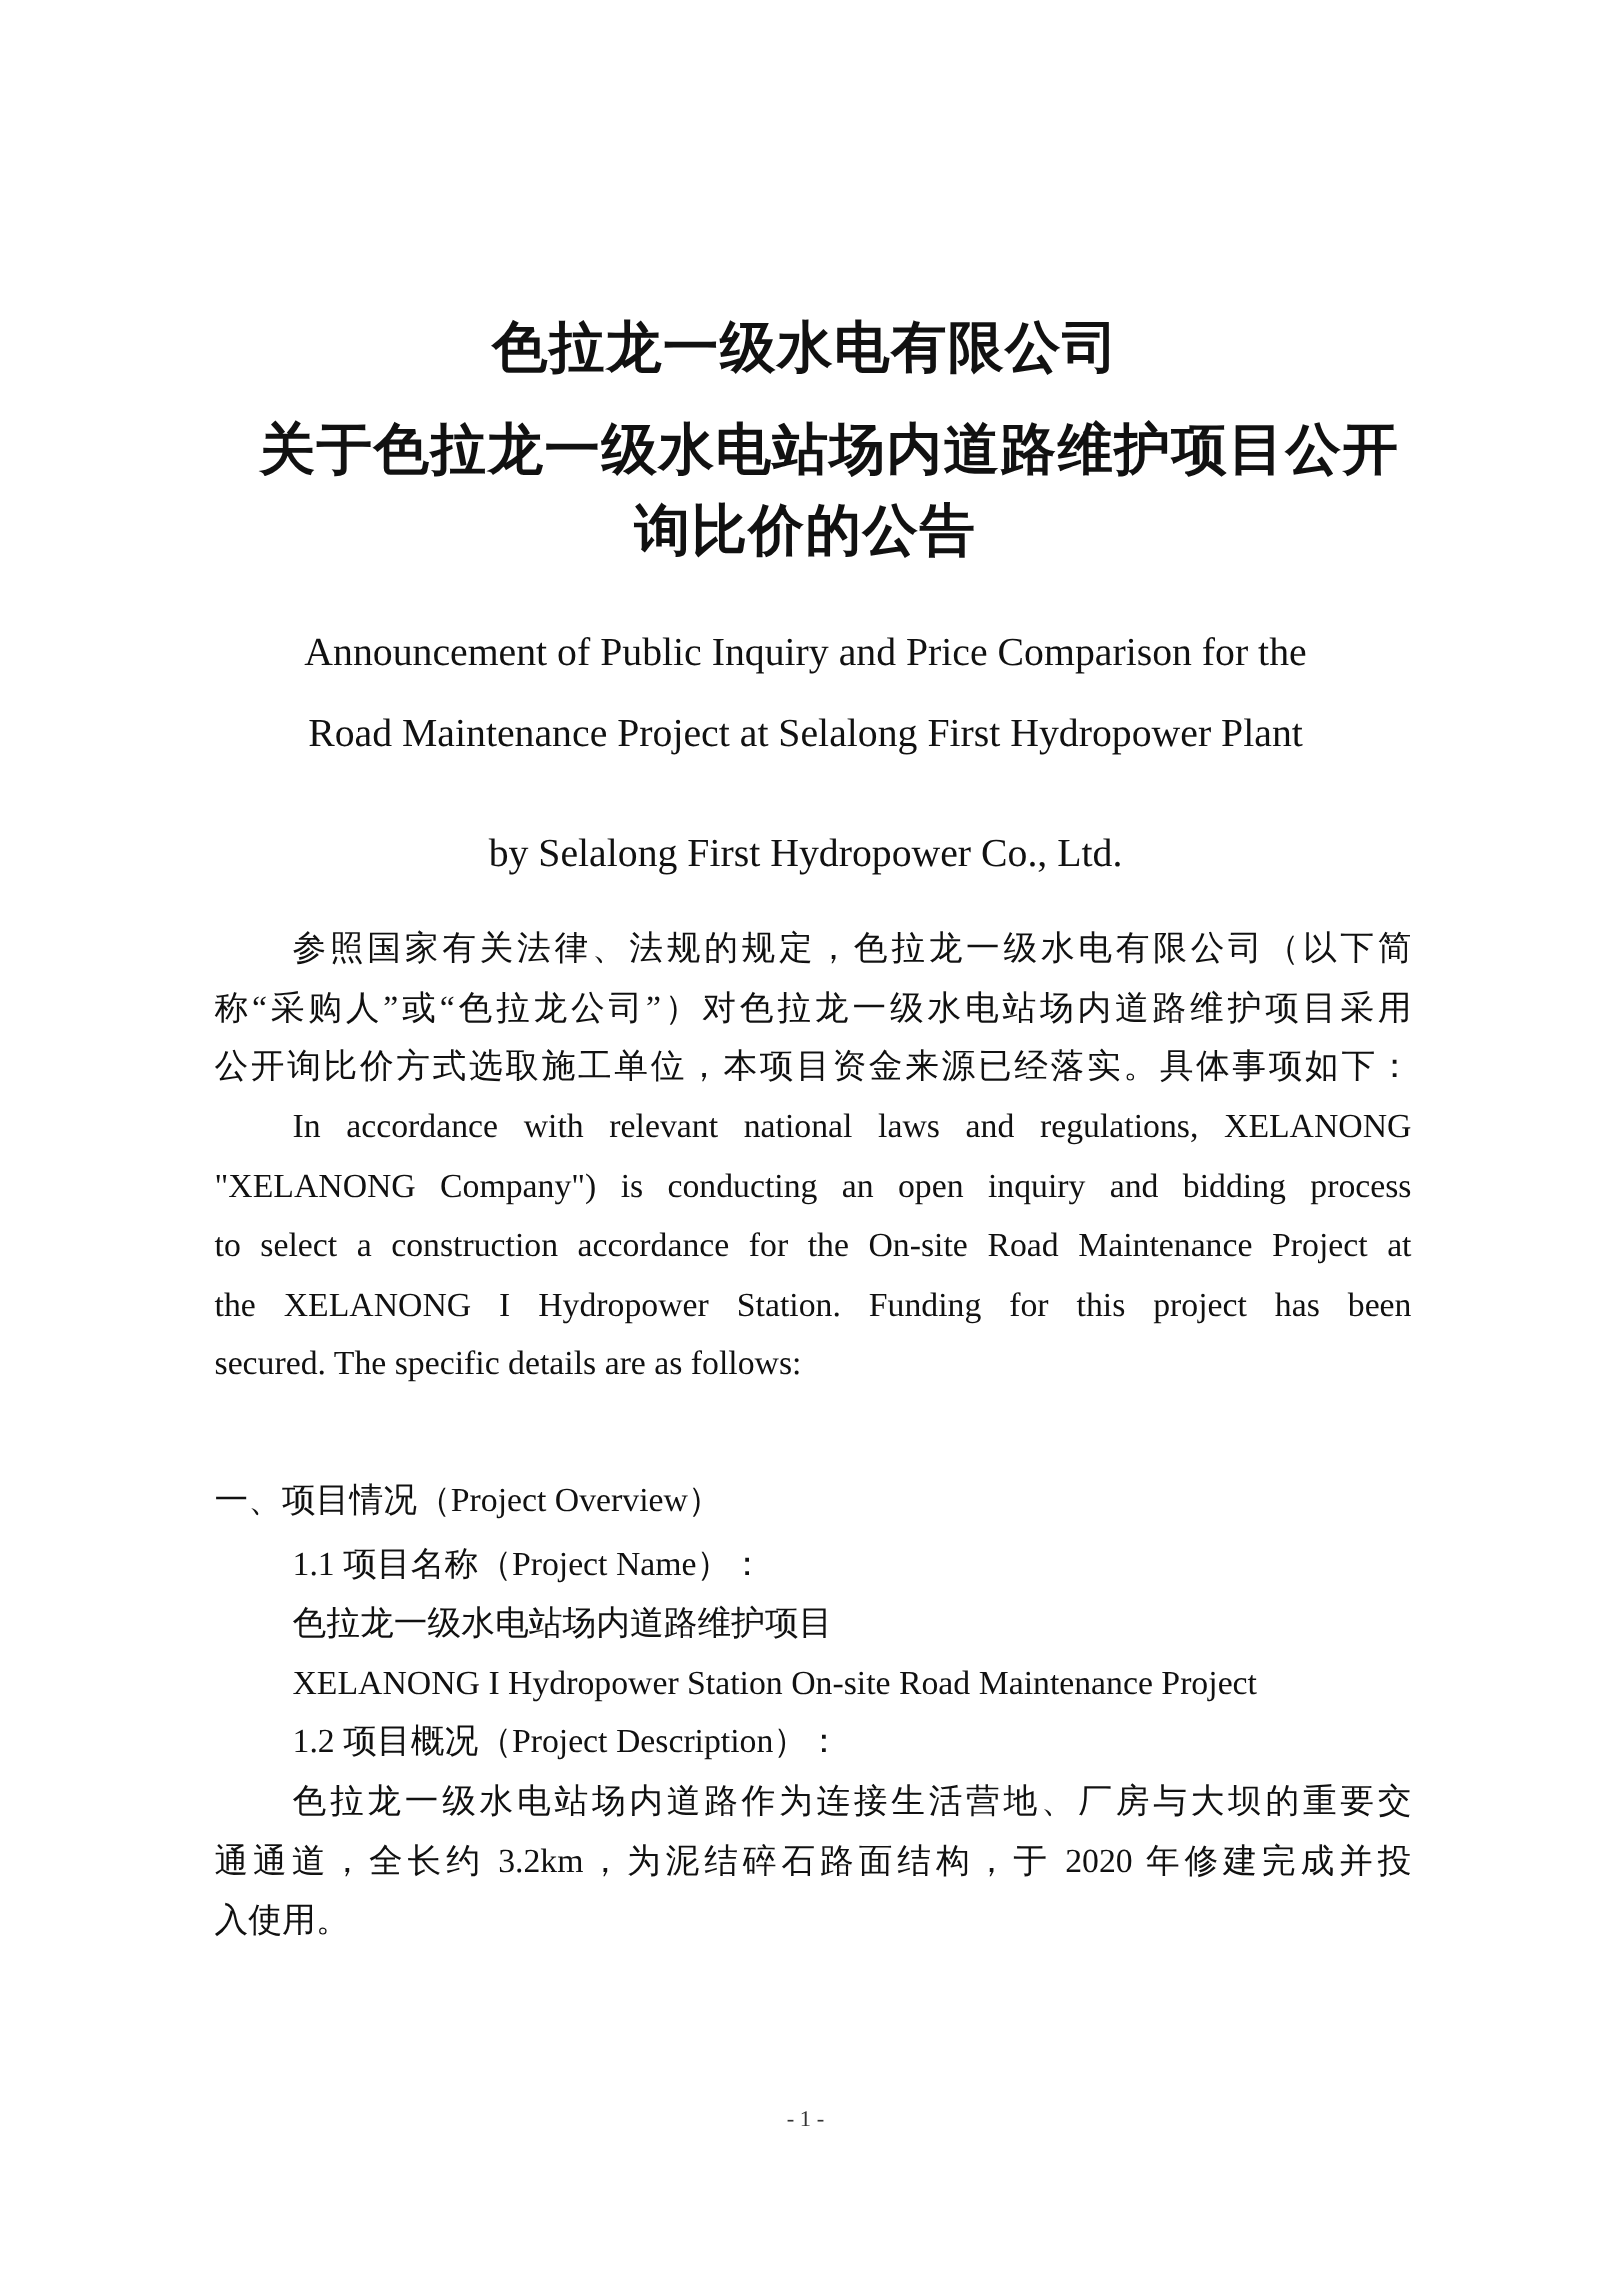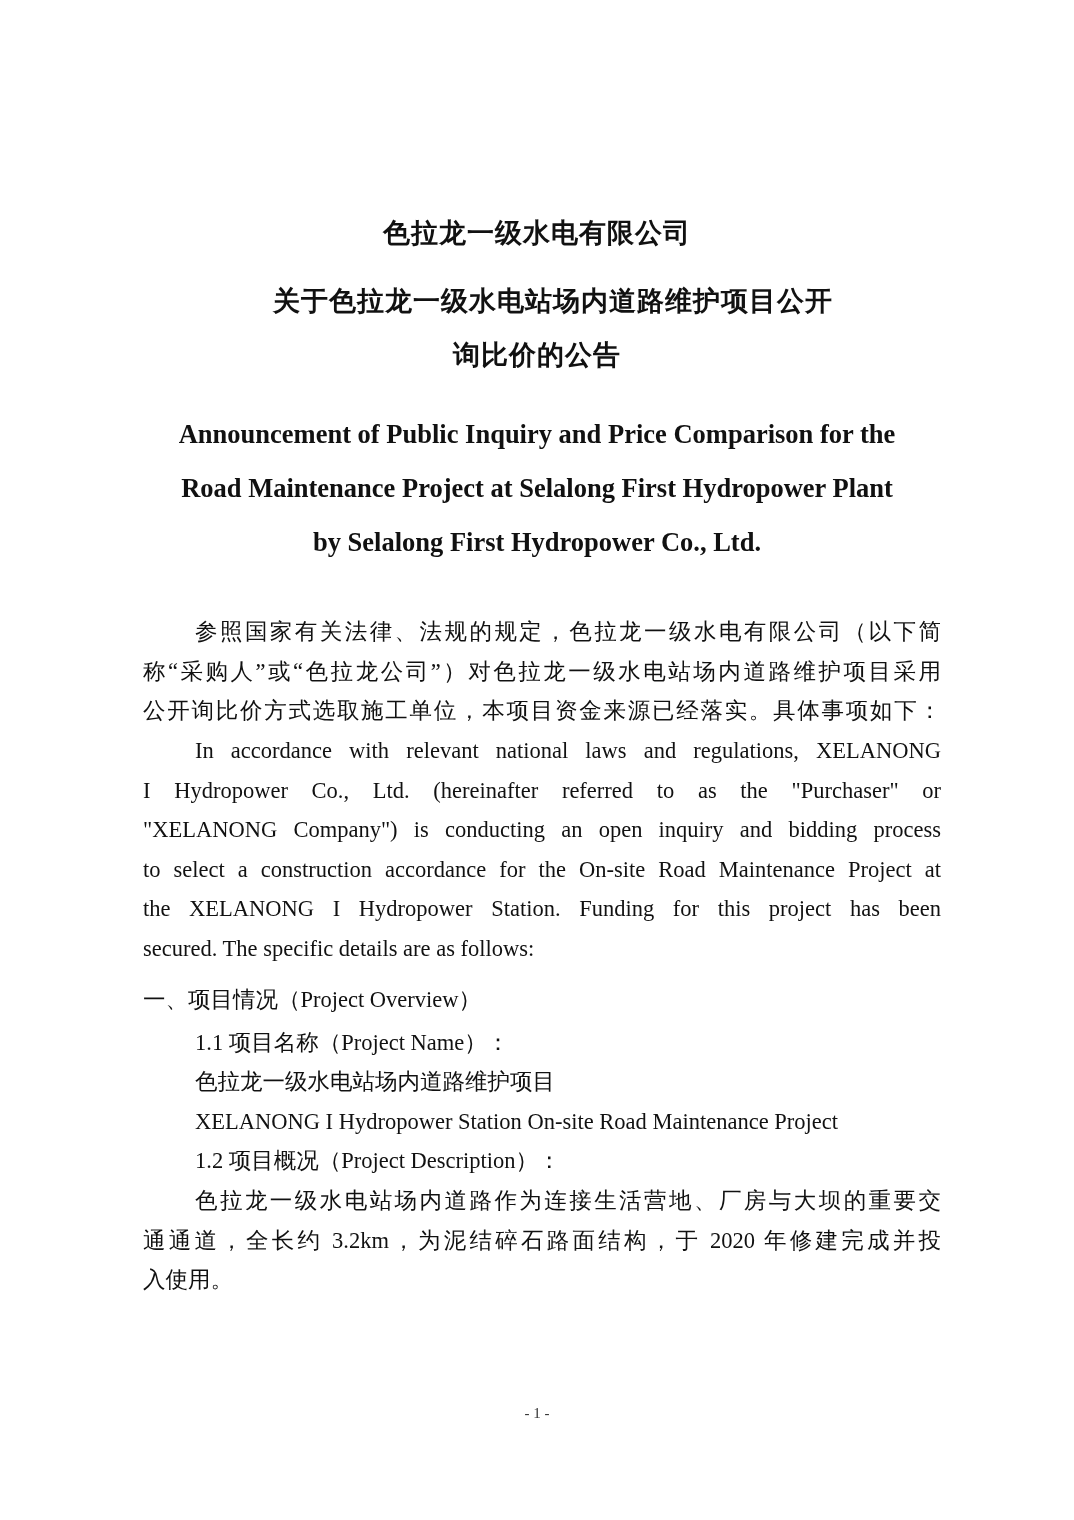--- a/index.html
+++ b/index.html
@@ -1,25 +1,25 @@
 <!DOCTYPE html>
 <html><head>
 <meta charset="utf-8">
 <style>
   html, body { margin: 0; padding: 0; background: #ffffff; }
   body { width: 1074px; height: 1520px; position: relative; overflow: hidden; color: #111; font-family: "Liberation Serif", "DejaVu Serif", serif; }
   .page { position: absolute; left: 0; top: 0; width: 1074px; height: 1520px; }
-  .title-cn { position: absolute; left: 0; width: 1074px; text-align: center; font-size: 27px; font-weight: bold; line-height: 50px; letter-spacing: 1px; }
+  .title-cn { position: absolute; left: 0; width: 1074px; text-align: center; font-size: 37px; font-weight: bold; line-height: 50px; letter-spacing: 1px; }
   .t1 { top: 208px; }
   .t2 { top: 276px; padding-left: 16px; }
   .t3 { top: 330px; }
-  .title-en { position: absolute; left: 0; width: 1074px; text-align: center; font-size: 26.5px; font-weight: bold; line-height: 30px; }
+  .title-en { position: absolute; left: 0; width: 1074px; text-align: center; font-size: 26.5px; font-weight: normal; line-height: 30px; }
   .e1 { top: 419px; }
   .e2 { top: 473px; }
-  .e3 { top: 527px; }
+  .e3 { top: 553px; }
   .body-block { position: absolute; left: 143px; width: 798px; font-size: 22.5px; }
   .line { height: 39.5px; line-height: 39.5px; white-space: nowrap; overflow: visible; }
   .justify { text-align: justify; text-align-last: justify; white-space: normal; }
   .indent { padding-left: 52px; }
   .cn-para { top: 612px; }
   .en-para { top: 731px; }
   .sec1 { top: 980px; }
   .sub { position: absolute; left: 195px; font-size: 22.5px; line-height: 39.5px; white-space: nowrap; }
   .s11 { top: 1023px; }
   .s11n { top: 1062px; }
@@ -42,21 +42,20 @@
   <div class="title-en e3">by Selalong First Hydropower Co., Ltd.</div>
 
   <div class="body-block cn-para">
     <div class="line justify indent">参照国家有关法律、法规的规定，色拉龙一级水电有限公司（以下简</div>
     <div class="line justify">称“采购人”或“色拉龙公司”）对色拉龙一级水电站场内道路维护项目采用</div>
     <div class="line justify">公开询比价方式选取施工单位，本项目资金来源已经落实。具体事项如下：</div>
   </div>
 
   <div class="body-block en-para">
     <div class="line justify indent">In accordance with relevant national laws and regulations, XELANONG</div>
-    <div class="line justify">I Hydropower Co., Ltd. (hereinafter referred to as the "Purchaser" or</div>
     <div class="line justify">"XELANONG Company") is conducting an open inquiry and bidding process</div>
     <div class="line justify">to select a construction accordance for the On-site Road Maintenance Project at</div>
     <div class="line justify">the XELANONG I Hydropower Station. Funding for this project has been</div>
     <div class="line">secured. The specific details are as follows:</div>
   </div>
 
   <div class="body-block sec1">
     <div class="line">一、项目情况（Project Overview）</div>
   </div>
 

